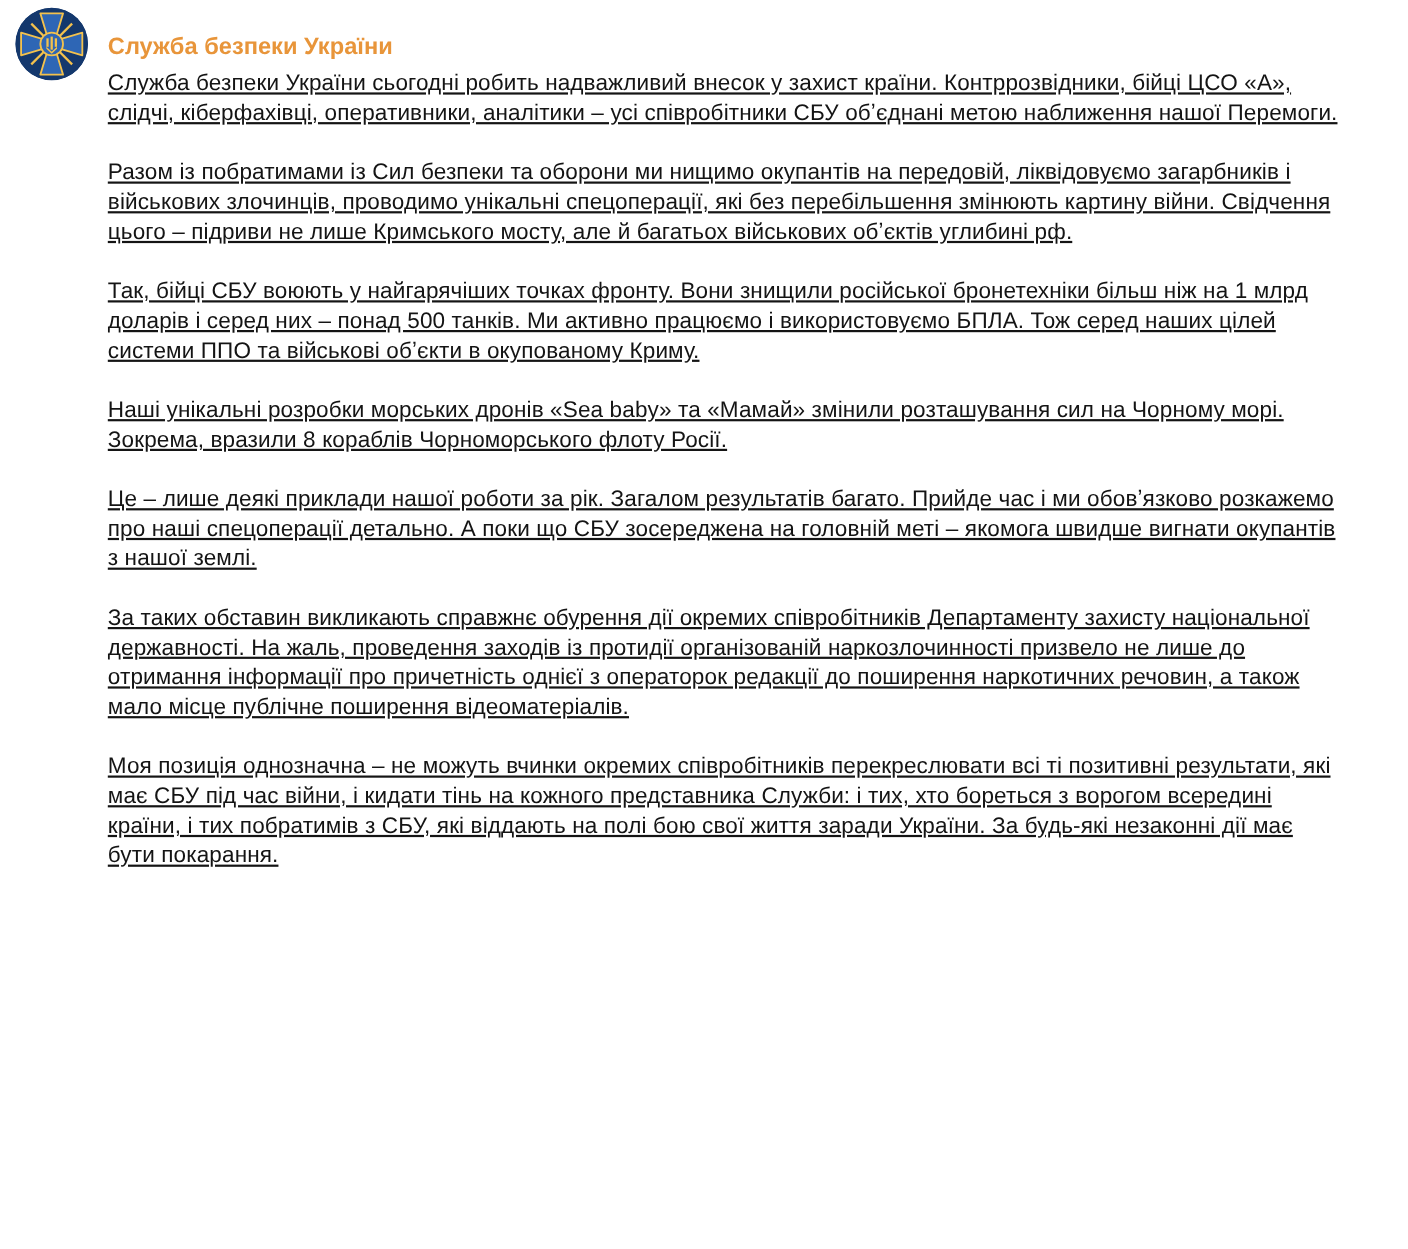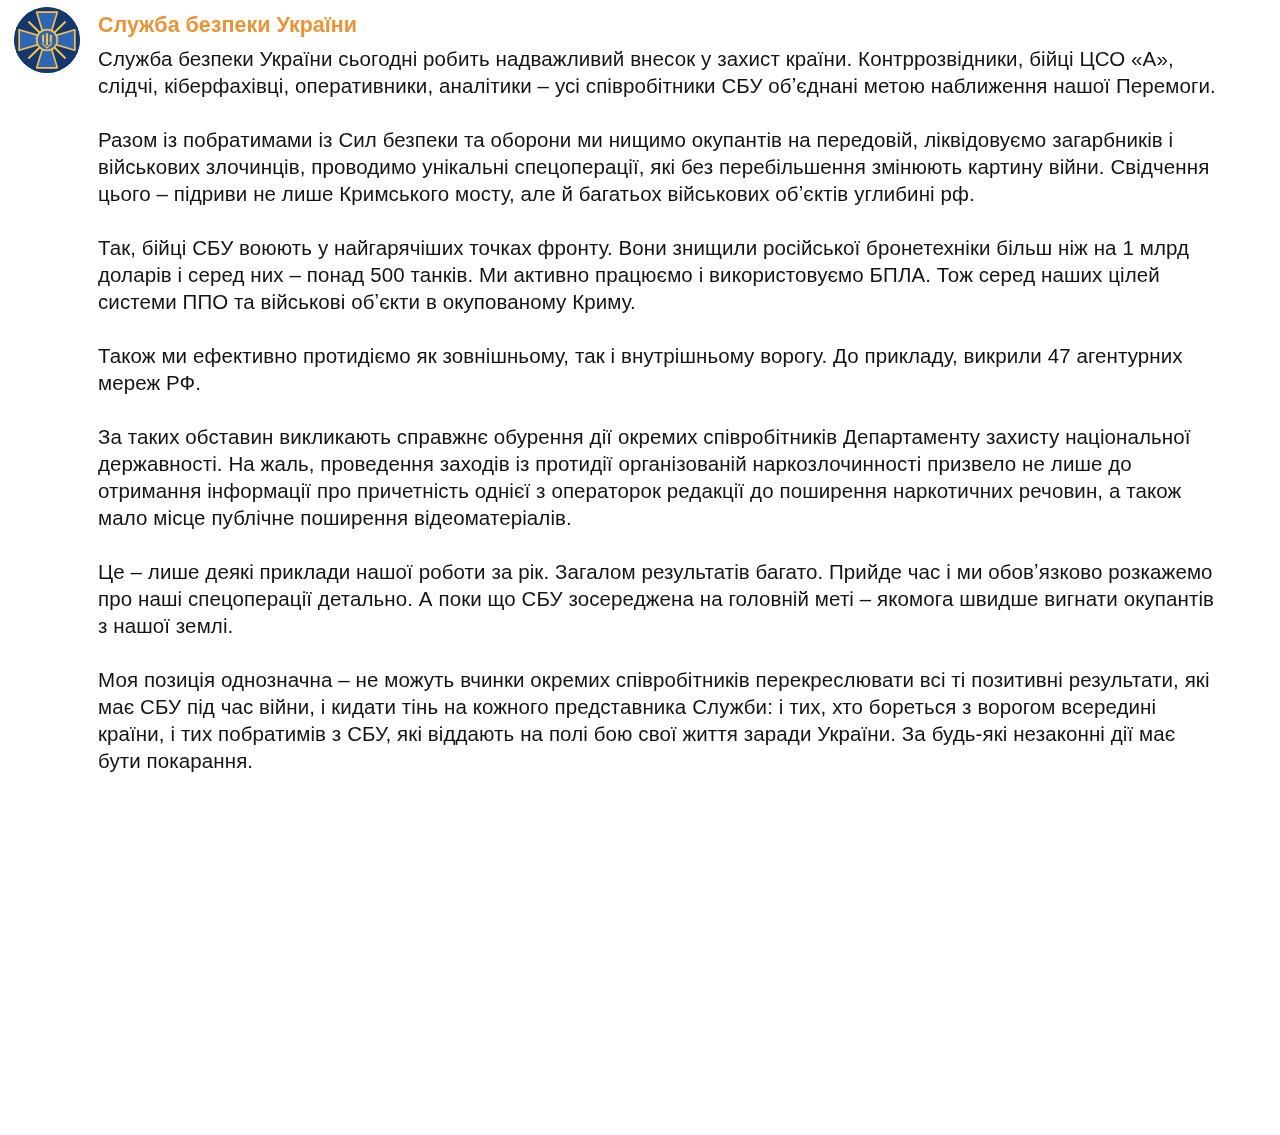--- a/index.html
+++ b/index.html
@@ -7,21 +7,21 @@
     padding: 0;
     background: #ffffff;
     font-family: "Liberation Sans", "DejaVu Sans", sans-serif;
   }
   .post {
     position: relative;
     width: 1280px;
     min-height: 1135px;
     background: #ffffff;
     box-sizing: border-box;
-    padding: 12px 58px 20px 98px;
+    padding: 29px 58px 20px 98px;
   }
   .avatar {
     position: absolute;
     left: 14px;
     top: 7px;
     width: 66px;
     height: 66px;
     border-radius: 50%;
     overflow: hidden;
     cursor: pointer;
@@ -35,20 +35,21 @@
     color: #e8953a;
     margin: 0 0 6px 0;
     cursor: pointer;
   }
   .body-text p {
     font-size: 20.5px;
     line-height: 27px;
     color: #141414;
     margin: 27px 0 0 0;
     letter-spacing: 0.1px;
+    text-decoration: underline;
   }
   .body-text p:first-child { margin-top: 0; }
 </style>
 </head>
 <body>
 
 <div class="post">
 
   <div class="avatar">
     <svg viewBox="0 0 64 64" aria-hidden="true">
@@ -78,19 +79,19 @@
       </g>
     </svg>
   </div>
 
   <div class="channel-name">Служба безпеки України</div>
 
   <div class="body-text">
     <p>Служба безпеки України сьогодні робить надважливий внесок у захист країни. Контррозвідники, бійці ЦСО «А», слідчі, кіберфахівці, оперативники, аналітики – усі співробітники СБУ обʼєднані метою наближення нашої Перемоги.</p>
     <p>Разом із побратимами із Сил безпеки та оборони ми нищимо окупантів на передовій, ліквідовуємо загарбників і військових злочинців, проводимо унікальні спецоперації, які без перебільшення змінюють картину війни. Свідчення цього – підриви не лише Кримського мосту, але й багатьох військових обʼєктів углибині рф.</p>
     <p>Так, бійці СБУ воюють у найгарячіших точках фронту. Вони знищили російської бронетехніки більш ніж на 1 млрд доларів і серед них – понад 500 танків. Ми активно працюємо і використовуємо БПЛА. Тож серед наших цілей системи ППО та військові обʼєкти в окупованому Криму.</p>
-    <p>Також ми ефективно протидіємо як зовнішньому, так і внутрішньому ворогу. До прикладу, викрили 47 агентурних мереж РФ.</p>
+    <p>Наші унікальні розробки морських дронів «Sea baby» та «Мамай» змінили розташування сил на Чорному морі. Зокрема, вразили 8 кораблів Чорноморського флоту Росії.</p>
+    <p>Це – лише деякі приклади нашої роботи за рік. Загалом результатів багато. Прийде час і ми обовʼязково розкажемо про наші спецоперації детально. А поки що СБУ зосереджена на головній меті – якомога швидше вигнати окупантів з нашої землі.</p>
     <p>За таких обставин викликають справжнє обурення дії окремих співробітників Департаменту захисту національної державності. На жаль, проведення заходів із протидії організованій наркозлочинності призвело не лише до отримання інформації про причетність однієї з операторок редакції до поширення наркотичних речовин, а також мало місце публічне поширення відеоматеріалів.</p>
-    <p>Це – лише деякі приклади нашої роботи за рік. Загалом результатів багато. Прийде час і ми обовʼязково розкажемо про наші спецоперації детально. А поки що СБУ зосереджена на головній меті – якомога швидше вигнати окупантів з нашої землі.</p>
     <p>Моя позиція однозначна –  не можуть вчинки окремих співробітників перекреслювати всі ті позитивні результати, які має СБУ під час війни, і кидати тінь на кожного представника Служби: і тих, хто бореться з ворогом всередині країни, і тих побратимів з СБУ, які віддають на полі бою свої життя заради України. За будь-які незаконні дії має бути покарання.</p>
   </div>
 
 </div>
 
 </body></html>

